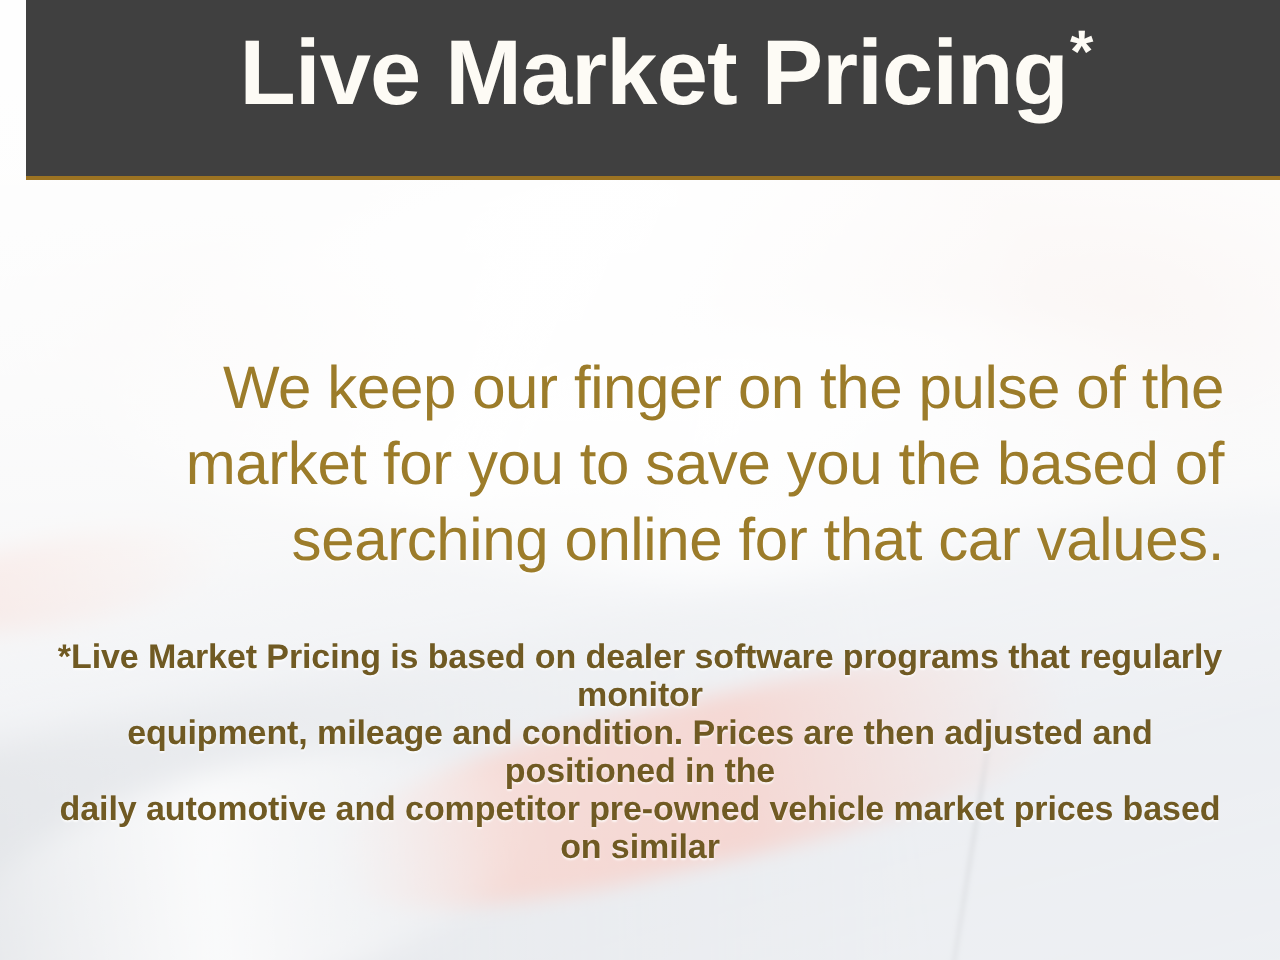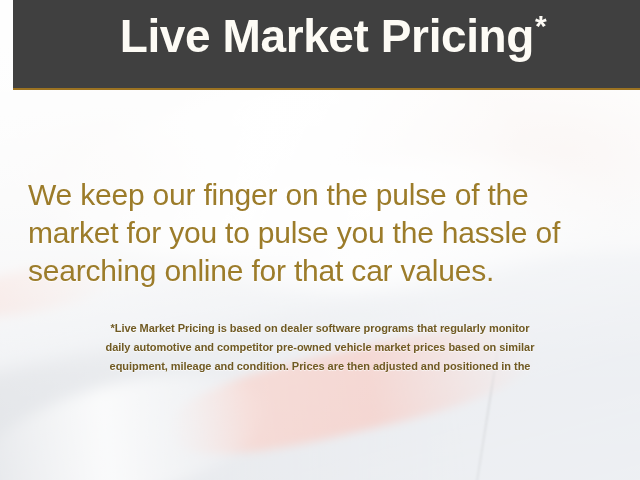--- a/index.html
+++ b/index.html
@@ -212,42 +212,42 @@
     margin-left: 1px;
   }
 
   
   .headline {
     position: absolute;
     left: 28px;
     right: 28px;
     top: 176px;
     z-index: 4;
-    text-align: left;
+    text-align: right;
     color: #9c7c2a;
     font-family: "Liberation Sans", sans-serif;
     font-size: 30px;
     font-weight: 500;
     line-height: 38px;
     letter-spacing: -0.2px;
     text-shadow: 0 1px 1px rgba(255,255,255,0.8);
   }
   .headline .hl-line { display: block; }
 
   
   .disclaimer {
     position: absolute;
     left: 28px;
     right: 28px;
     top: 319px;
     z-index: 4;
     text-align: center;
     color: #705a23;
     font-family: "Liberation Sans", sans-serif;
-    font-size: 11px;
+    font-size: 17px;
     font-weight: bold;
     line-height: 19px;
     letter-spacing: -0.05px;
     text-shadow: 0 1px 1px rgba(255,255,255,0.75);
   }
   .disclaimer .dl-line { display: block; }
 </style>
 </head>
 <body>
 
@@ -270,23 +270,23 @@
   </div>
 
   <div class="header-banner">
     <div class="header-title">
       <span>Live Market Pricing</span><span class="asterisk">*</span>
     </div>
   </div>
 
   <div class="headline">
     <span class="hl-line">We keep our finger on the pulse of the</span>
-    <span class="hl-line">market for you to pulse you the hassle of</span>
+    <span class="hl-line">market for you to save you the based of</span>
     <span class="hl-line">searching online for that car values.</span>
   </div>
 
   <div class="disclaimer">
     <span class="dl-line">*Live Market Pricing is based on dealer software programs that regularly monitor</span>
+    <span class="dl-line">equipment, mileage and condition. Prices are then adjusted and positioned in the</span>
     <span class="dl-line">daily automotive and competitor pre-owned vehicle market prices based on similar</span>
-    <span class="dl-line">equipment, mileage and condition. Prices are then adjusted and positioned in the</span>
   </div>
 
 </div>
 
 </body></html>

